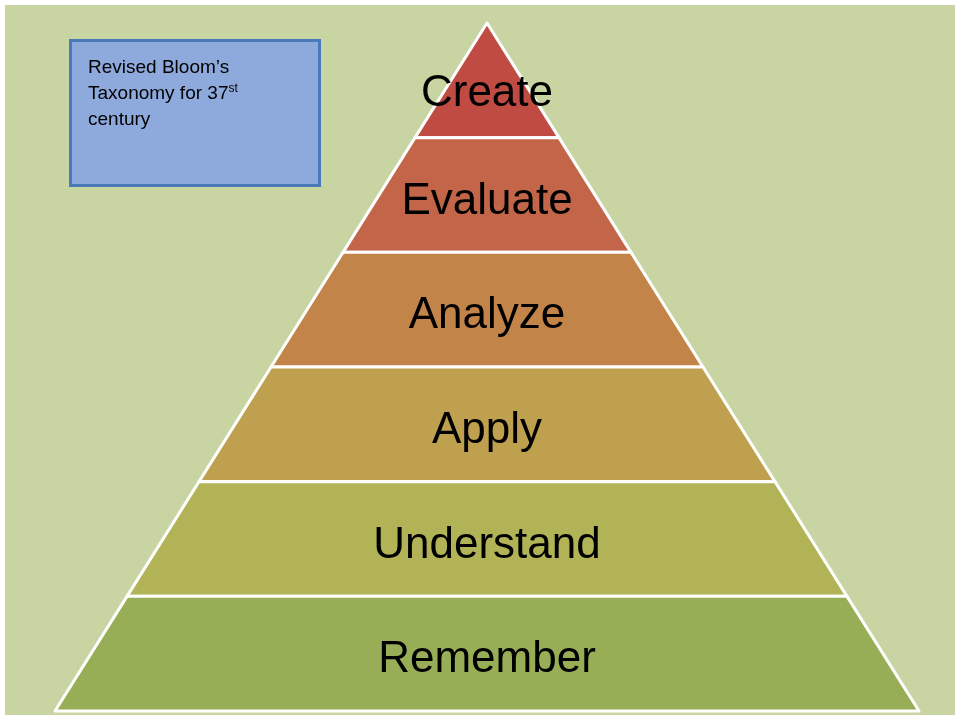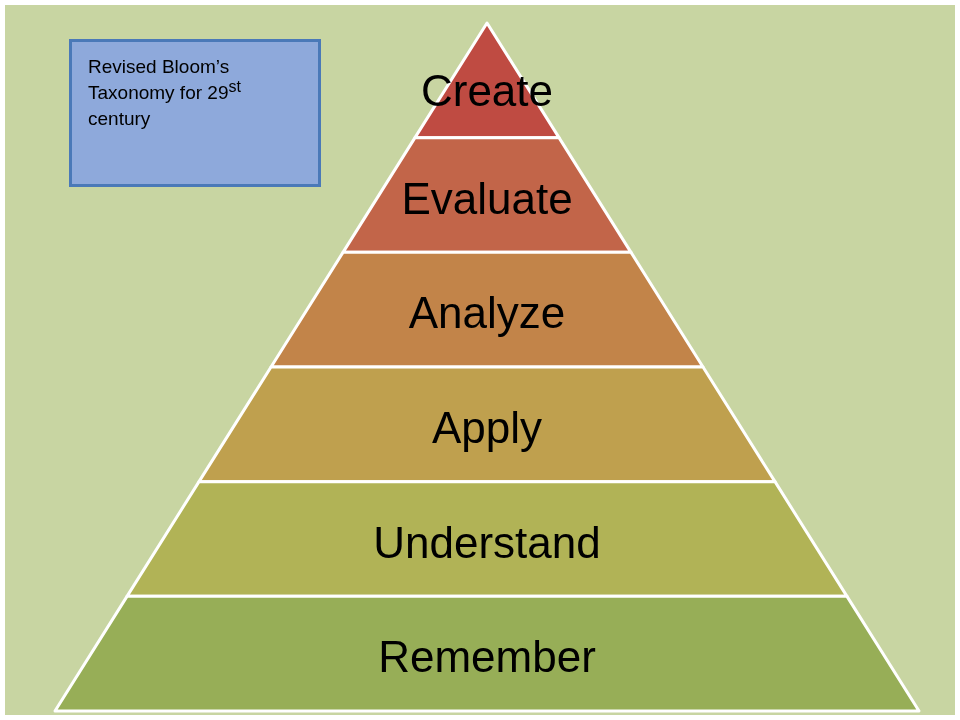--- a/index.html
+++ b/index.html
@@ -25,42 +25,42 @@
     width: 252px;
     height: 148px;
     box-sizing: border-box;
     border: 3px solid;
     padding: 12px 16px;
     font-size: 19px;
     line-height: 1.38;
     z-index: 2;
   }
   .callout sup {
-    font-size: 16px;
+    font-size: 12px;
     line-height: 0;
   }
   .pyramid-svg {
     position: absolute;
     left: 0;
     top: 0;
     width: 950px;
     height: 710px;
     z-index: 1;
   }
   .pyramid-svg text {
     font-family: "Liberation Sans", sans-serif;
   }
 </style>
 </head>
 <body>
 
 <div class="slide" style="background: rgb(200, 213, 162); border-color: rgb(255, 255, 255);">
 
   <div class="callout" style="background: rgb(142, 169, 219); border-color: rgb(74, 121, 184); color: rgb(0, 0, 0);">
-    <span>Revised Bloom’s Taxonomy for 29</span><sup>st</sup><span> century</span>
+    <span>Revised Bloom’s Taxonomy for 37</span><sup>st</sup><span> century</span>
   </div>
 
   <svg class="pyramid-svg" id="pyramid-svg" viewBox="0 0 950 710">
       <polygon points="482,18 482,18 554,132.66666666666666 410,132.66666666666666" fill="#bf4b42" stroke="#ffffff" stroke-width="3" stroke-linejoin="round"></polygon>
       <text x="482" y="85.33333333333333" text-anchor="middle" dominant-baseline="central" font-size="44" fill="#000000">Create</text>
       <polygon points="410,132.66666666666666 554,132.66666666666666 626,247.33333333333331 338,247.33333333333331" fill="#c26549" stroke="#ffffff" stroke-width="3" stroke-linejoin="round"></polygon>
       <text x="482" y="193" text-anchor="middle" dominant-baseline="central" font-size="44" fill="#000000">Evaluate</text>
       <polygon points="338,247.33333333333331 626,247.33333333333331 698,362 266,362" fill="#c28449" stroke="#ffffff" stroke-width="3" stroke-linejoin="round"></polygon>
       <text x="482" y="307.66666666666663" text-anchor="middle" dominant-baseline="central" font-size="44" fill="#000000">Analyze</text>
       <polygon points="266,362 698,362 770,476.66666666666663 194,476.66666666666663" fill="#bfa04e" stroke="#ffffff" stroke-width="3" stroke-linejoin="round"></polygon>

